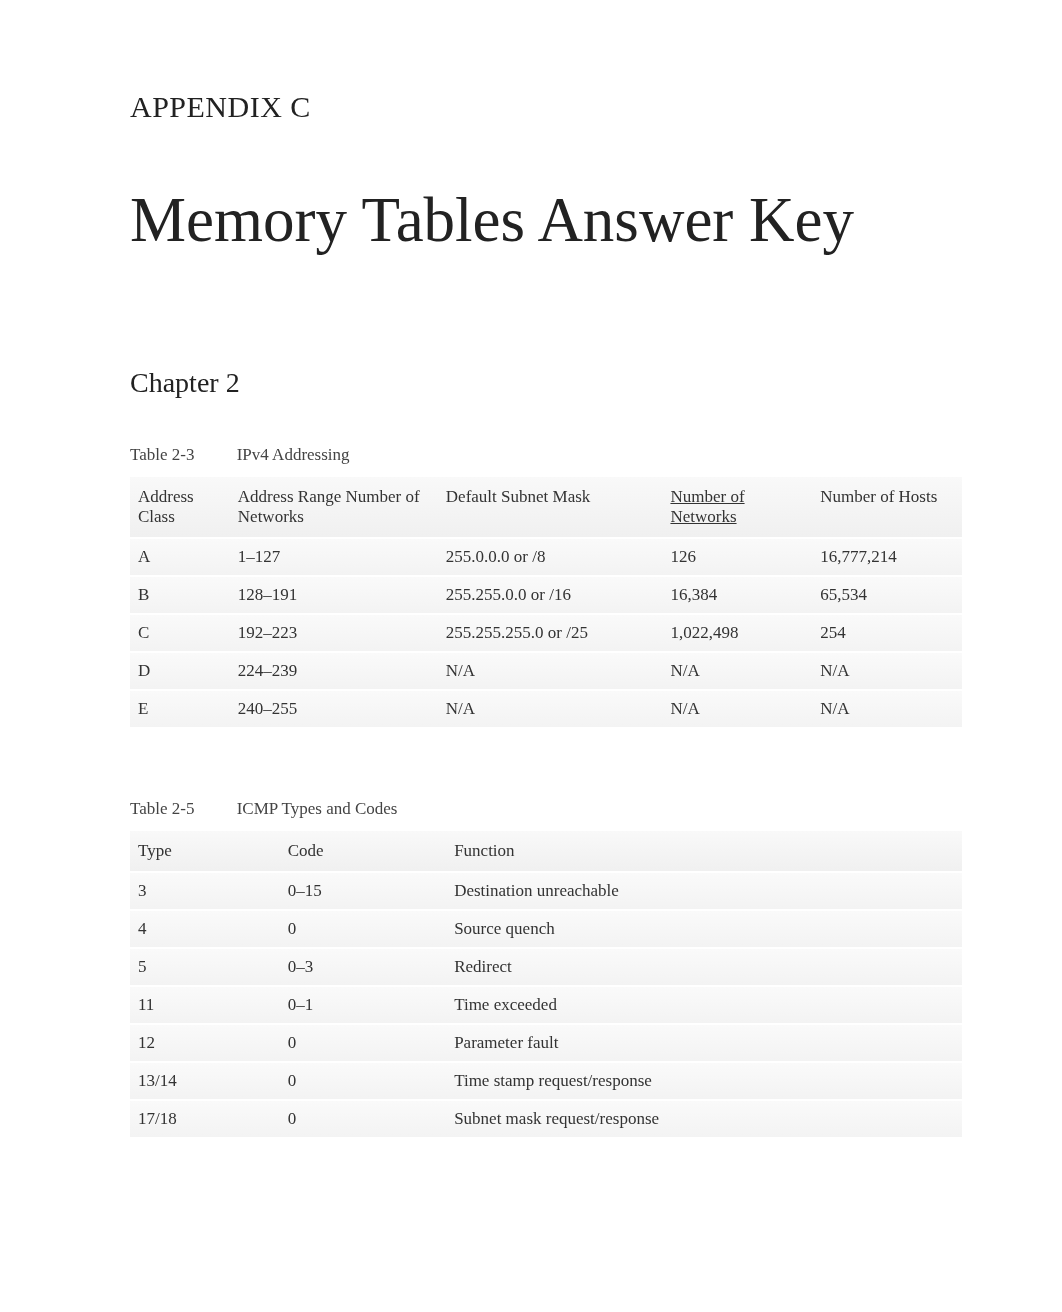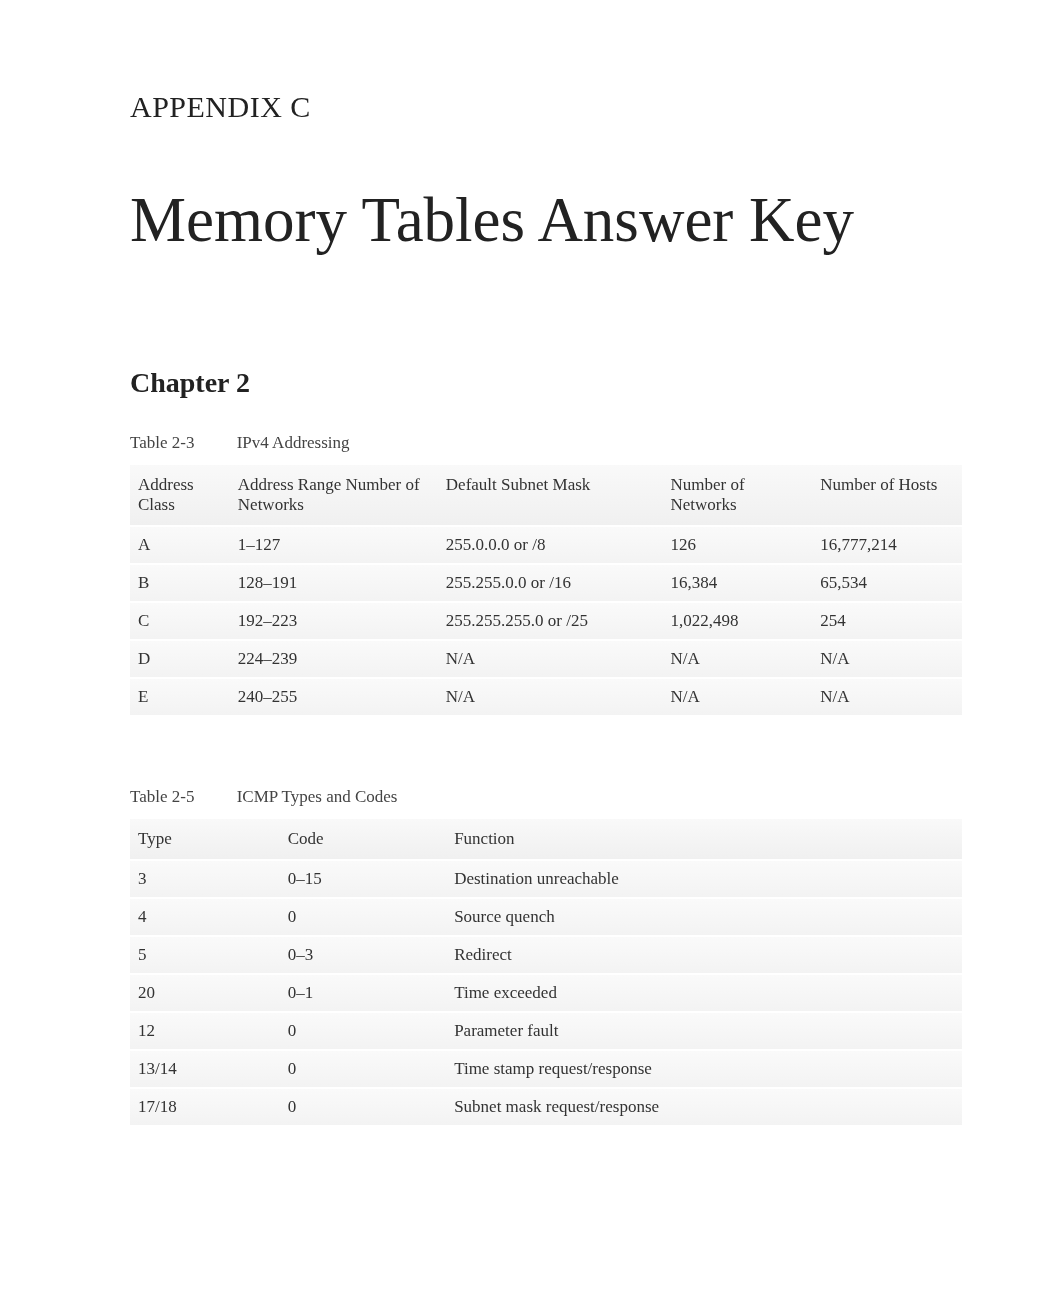--- a/index.html
+++ b/index.html
@@ -23,22 +23,22 @@
     color: #222;
   }
   .main-title {
     font-size: 63px;
     font-weight: 400;
     margin-bottom: 110px;
     color: #222;
   }
   .chapter-title {
     font-size: 28px;
-    font-weight: 700;
-    margin-bottom: 34px;
+    font-weight: 400;
+    margin-bottom: 46px;
     color: #222;
   }
   .table-block { margin-bottom: 70px; }
   .table-caption {
     font-size: 17px;
     color: #444;
     margin-bottom: 12px;
   }
   .table-caption .num { display: inline-block; margin-right: 38px; }
   table {
@@ -57,21 +57,21 @@
   }
   tbody td {
     padding: 8px 10px 8px 8px;
     border-bottom: 2px solid #fff;
     background: linear-gradient(to bottom, #fafafa 0%, #f3f3f3 100%);
     vertical-align: top;
   }
   .t1 .c0 { width: 12%; }
   .t1 .c1 { width: 25%; }
   .t1 .c2 { width: 27%; }
-  .t1 .c3 { width: 18%; }
+  .t1 .c3 { width: 18%; text-decoration: underline; }
   .t1 .c4 { width: 18%; }
   .t2 .c0 { width: 18%; }
   .t2 .c1 { width: 20%; }
   .t2 .c2 { width: 62%; }
 </style>
 </head>
 <body>
 
 <div class="page">
 
@@ -159,21 +159,21 @@
           <td>4</td>
           <td>0</td>
           <td>Source quench</td>
         </tr>
         <tr>
           <td>5</td>
           <td>0–3</td>
           <td>Redirect</td>
         </tr>
         <tr>
-          <td>20</td>
+          <td>11</td>
           <td>0–1</td>
           <td>Time exceeded</td>
         </tr>
         <tr>
           <td>12</td>
           <td>0</td>
           <td>Parameter fault</td>
         </tr>
         <tr>
           <td>13/14</td>

